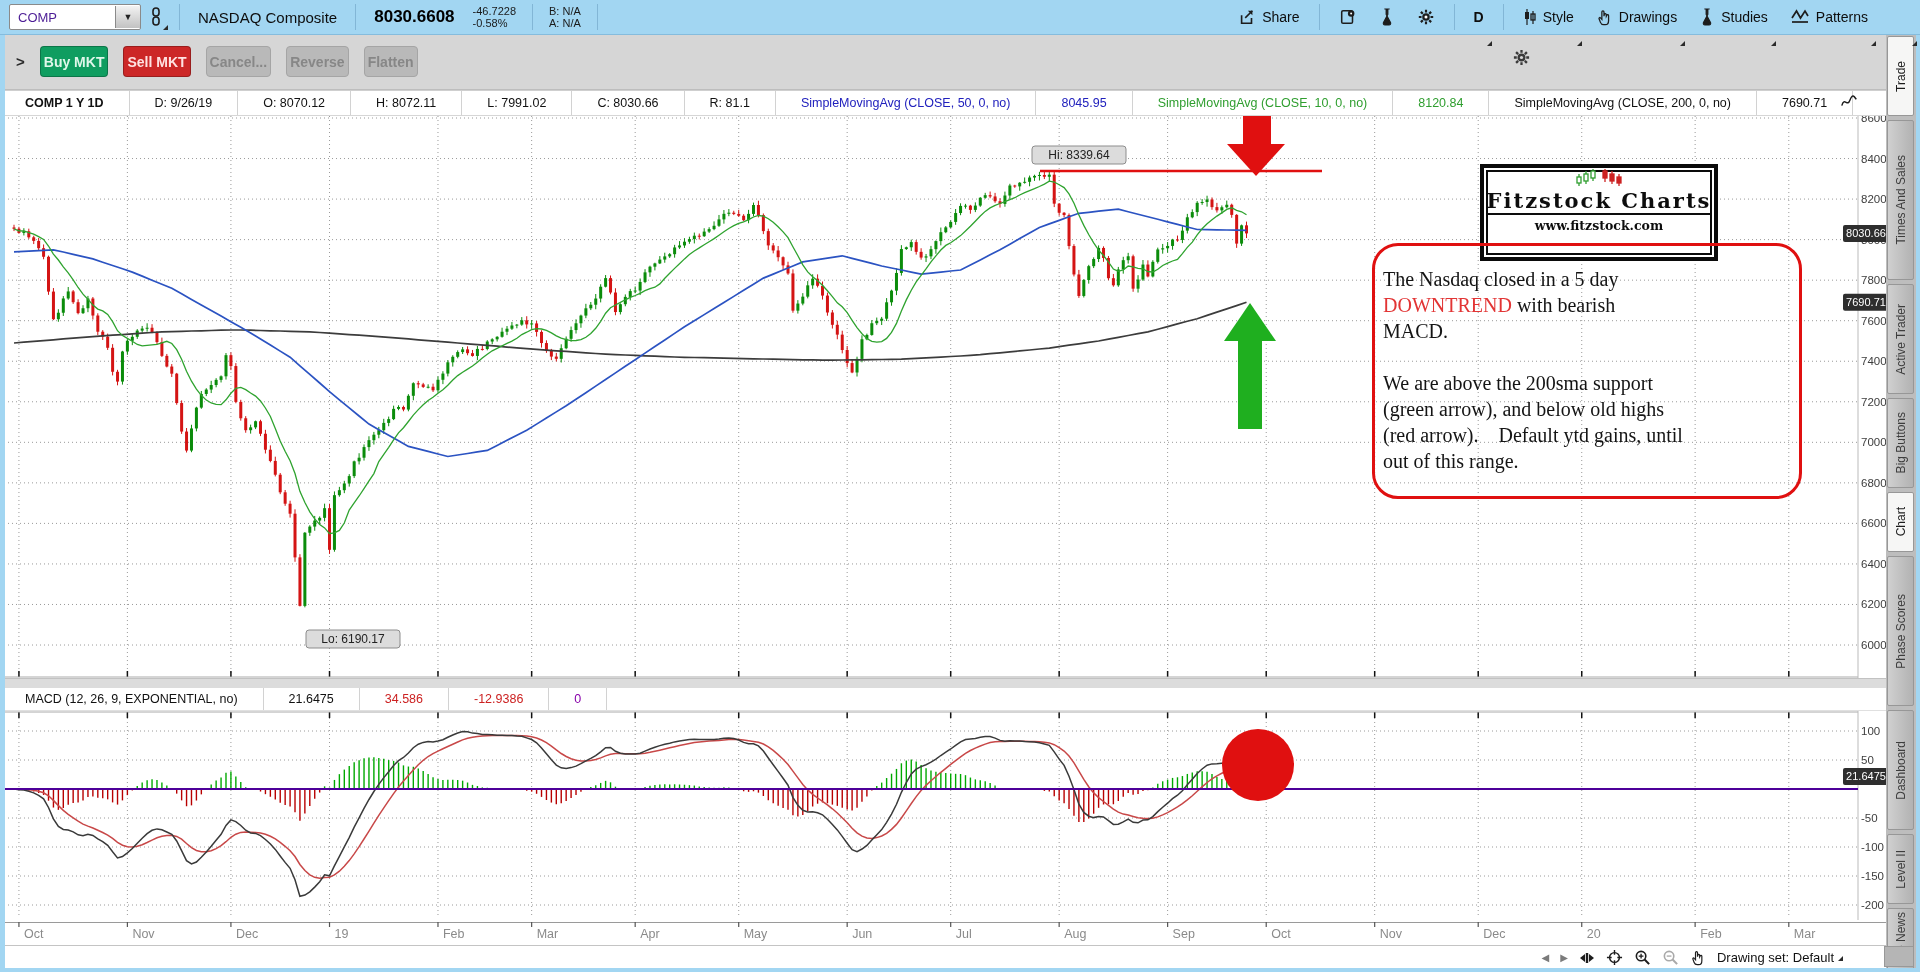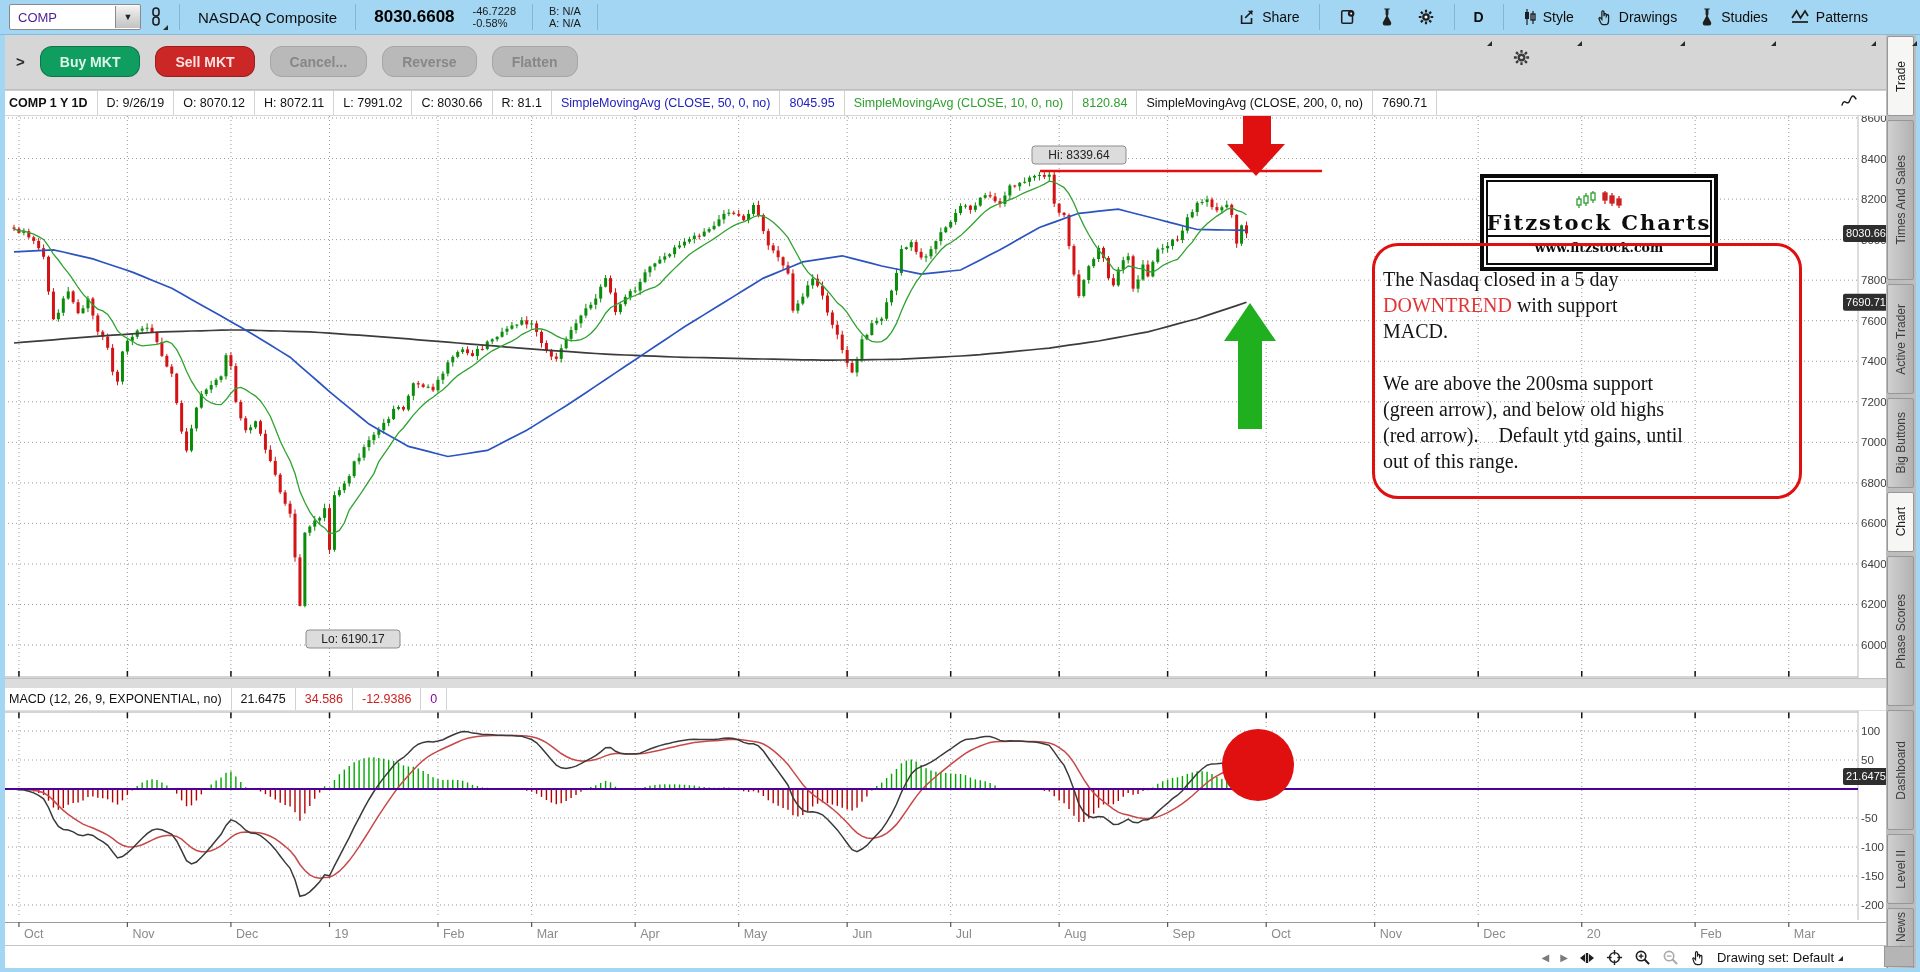--- a/index.html
+++ b/index.html
@@ -20,30 +20,30 @@
   .tb-mini{font-size:11px;line-height:12px;color:#1a1a1a;margin:0 8px;text-align:left;white-space:pre;}
   .tb-right{margin-left:auto;display:flex;align-items:center;height:100%;}
   .tb-item{position:relative;display:flex;align-items:center;gap:6px;padding:16px 11px;height:100%;font-size:14px;color:#0d0d0d;}
   .corner{position:absolute;right:3px;bottom:4px;width:0;height:0;border-left:5px solid transparent;border-bottom:5px solid #2a2a2a;}
   .icon16 svg{display:block;}
   #menu-icon{width:15px;height:12px;margin:0 2px;}
   .menu-bar{width:15px;height:2px;background:#1d1d1d;box-shadow:0 5px 0 #1d1d1d,0 10px 0 #1d1d1d;}
   
   #orderbar{position:absolute;left:0;top:34px;width:1920px;height:56px;background:#d6d6d6;border-bottom:1px solid #bdbdbd;display:flex;align-items:center;gap:15px;padding-left:16px;box-sizing:border-box;z-index:2;}
   #expand-chevron{font-size:15px;font-weight:bold;color:#2a2a2a;}
-  .obtn{height:29px;padding:0 19px;border-radius:12px;font-size:14px;font-weight:bold;display:flex;align-items:center;border:1px solid rgba(0,0,0,.25);}
+  .obtn{height:29px;padding:0 3px;border-radius:4px;font-size:14px;font-weight:bold;display:flex;align-items:center;border:1px solid rgba(0,0,0,.25);}
   .obtn.buy{background:#0f9d60;color:#dff7ea;}
   .obtn.sell{background:#cc2727;color:#ffe2e2;}
   .obtn.dis{background:#b9b9b9;color:#878787;border-color:#a5a5a5;}
   #order-gear{position:absolute;left:1512px;top:14px;}
   
   .hdr-row{position:absolute;left:0;width:1890px;background:#fff;display:flex;align-items:stretch;font-size:12.5px;color:#111;z-index:2;}
   #ohlc-row{top:90px;height:24px;border-bottom:1px solid #d6d6d6;border-top:1px solid #cfcfcf;}
   #macd-row{top:688px;height:22px;border-bottom:1px solid #e0e0e0;}
-  .cell{padding:0 9px;border-right:1px solid #d2d2d2;display:flex;align-items:center;white-space:nowrap;}
+  .cell{padding:0 25px;border-right:1px solid #d2d2d2;display:flex;align-items:center;white-space:nowrap;}
   .cell.bold{font-weight:bold;}
   .c-blue{color:#2121bd;}
   .c-green{color:#2f9e2f;}
   .c-red{color:#cc2222;}
   .c-purple{color:#8800aa;}
   #squiggle-icon{position:absolute;left:1840px;top:93px;z-index:3;}
   #sep-band{position:absolute;left:0;top:678px;width:1890px;height:10px;background:#dcdcdc;border-top:1px solid #c2c2c2;border-bottom:1px solid #c2c2c2;z-index:2;}
   #xaxis-row{position:absolute;left:0;top:922px;width:1890px;height:23px;background:#fff;border-top:1px solid #9a9a9a;z-index:1;}
   
   #bottombar{position:absolute;left:0;top:945px;width:1890px;height:23px;background:#fff;border-top:1px solid #c4c4c4;z-index:2;}
@@ -54,21 +54,21 @@
   #bb-corner{position:absolute;right:6px;top:946px;width:30px;height:21px;background:#b5b5b5;border:1px solid #989898;z-index:7;box-sizing:border-box;}
   
   #sidebar{position:absolute;right:4px;top:34px;bottom:4px;width:30px;background:#bdbdbd;z-index:6;}
   .vtab{position:absolute;left:1px;width:27px;border:1px solid #979797;border-radius:2px;background:linear-gradient(90deg,#d0d0d0,#b2b2b2);display:flex;align-items:center;justify-content:center;box-sizing:border-box;}
   .vtab span{writing-mode:vertical-rl;transform:rotate(180deg);font-size:12px;color:#3d3d3d;white-space:nowrap;}
   .vtab.active{background:#f6f6f5;}
   .vtab.active span{color:#1c1c1c;}
   
   #chart-svg{position:absolute;left:0;top:0;z-index:1;pointer-events:none;}
   
-  #logo-box{position:absolute;left:1480px;top:174px;width:238px;height:97px;background:#fff;border:4px solid #0a0a0a;box-shadow:inset 0 0 0 2px #fff,inset 0 0 0 4px #0a0a0a;z-index:4;display:flex;flex-direction:column;align-items:center;justify-content:center;box-sizing:border-box;}
+  #logo-box{position:absolute;left:1480px;top:164px;width:238px;height:97px;background:#fff;border:4px solid #0a0a0a;box-shadow:inset 0 0 0 2px #fff,inset 0 0 0 4px #0a0a0a;z-index:4;display:flex;flex-direction:column;align-items:center;box-sizing:border-box;}
   #logo-title{font-family:"DejaVu Serif",serif;font-weight:bold;font-size:21px;letter-spacing:2px;color:#0d0d0d;border-bottom:2px solid #0d0d0d;line-height:25px;}
   #logo-url{font-family:"DejaVu Serif",serif;font-weight:bold;font-size:12.5px;color:#0d0d0d;margin-top:3px;}
   #note-box{position:absolute;left:1372px;top:243px;width:430px;height:256px;border:3px solid #e01010;border-radius:26px;z-index:4;padding:20px 0 0 8px;box-sizing:border-box;background:transparent;}
   .ann-line{font-family:"Liberation Serif",serif;font-size:20px;line-height:26px;color:#141414;white-space:pre;}
   .ann-red{color:#e23535;}
 </style>
 </head>
 <body>
 
 <div id="topbar">
@@ -1259,21 +1259,21 @@
         <path d="M44 6v12"></path>
         <rect x="42" y="9" width="4" height="6"></rect>
       </g>
   </svg>
   <div id="logo-title">Fitzstock Charts</div>
   <div id="logo-url">www.fitzstock.com</div>
 </div>
 
 <div id="note-box">
     <div class="ann-line"><span>The Nasdaq closed in a 5 day</span></div>
-    <div class="ann-line"><span class="ann-red">DOWNTREND</span><span> with support</span></div>
+    <div class="ann-line"><span class="ann-red">DOWNTREND</span><span> with bearish</span></div>
     <div class="ann-line"><span>MACD.</span></div>
     <div class="ann-line">&nbsp;</div>
     <div class="ann-line"><span>We are above the 200sma support</span></div>
     <div class="ann-line"><span>(green arrow), and below old highs</span></div>
     <div class="ann-line"><span>(red arrow).    Default ytd gains, until</span></div>
     <div class="ann-line"><span>out of this range.</span></div>
   </div>
 
 <div id="sidebar">
     <div class="vtab active" style="top: 2px; height: 80px;">

